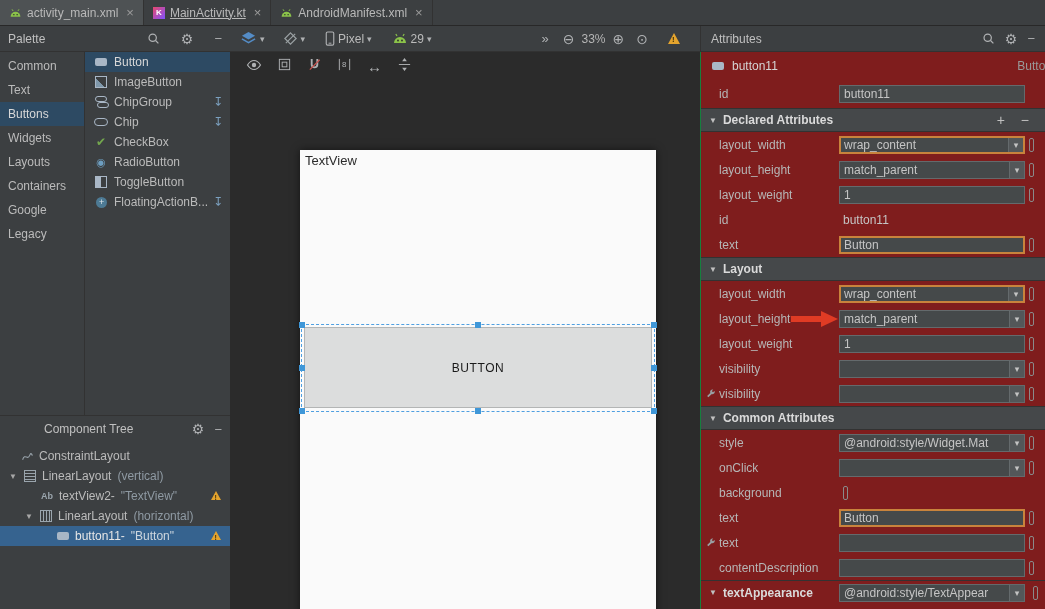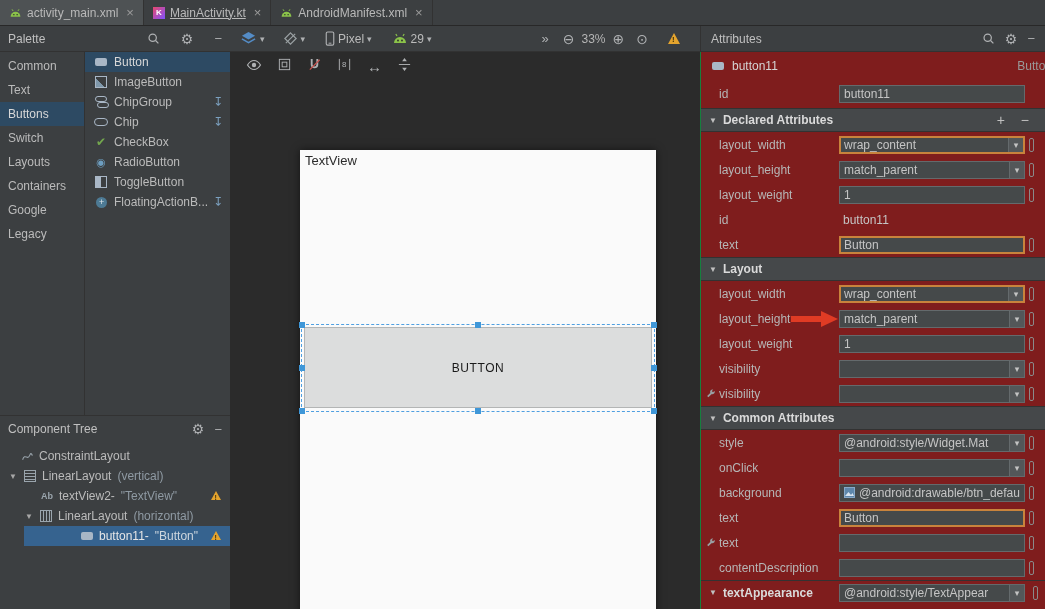--- a/index.html
+++ b/index.html
@@ -79,24 +79,24 @@
   .ic-fab::before { content:""; width:11px; height:11px; border-radius:50%; background:#4d7a94; }
   .ic-fab::after { content:"+"; position:absolute; color:#dfe6ea; font-size:9px; top:2px; left:5px; }
   .ic-ll-v::before { content:""; width:10px; height:10px; border:1px solid #9aa5ad;
         background:repeating-linear-gradient(180deg,transparent 0 2px,#9aa5ad 2px 3px); }
   .ic-ll-h::before { content:""; width:10px; height:10px; border:1px solid #9aa5ad;
         background:repeating-linear-gradient(90deg,transparent 0 2px,#9aa5ad 2px 3px); }
   .ic-ab { font-size:9px; font-weight:bold; color:#9aa5ad; }
 
   
   .tree { position:absolute; top:415px; left:0; width:230px; bottom:0; border-top:1px solid #323232; background:#3c3f41; }
-  .tree-header { height:26px; display:flex; align-items:center; gap:10px; padding:0 8px; }
+  .tree-header { height:26px; display:flex; align-items:center; gap:10px; padding:0 8px;margin-left:36px; }
   .tree-rows { padding-top:4px; }
   .tree-row { height:20px; display:flex; align-items:center; gap:5px; position:relative; cursor:default; }
-  .tree-row.selected { background:#36638f; color:#e6e6e6;margin-left:24px; }
+  .tree-row.selected { background:#36638f; color:#e6e6e6; }
   .tree-row .sfx { color:#8f9aa3; margin-left:1px; }
   .tree-row.selected .sfx { color:#cdd6de; }
   .tree-row .warn { position:absolute; right:9px; top:5px; }
   .exp { font-size:8px; color:#a7a7a7; width:10px; text-align:center; }
   .pl-20 { padding-left:20px; } .pl-8 { padding-left:8px; } .pl-40 { padding-left:40px; }
   .pl-24 { padding-left:24px; } .pl-56 { padding-left:56px; }
 
   
   .design { position:absolute; top:52px; left:230px; width:470px; bottom:0; background:#2b2b2b; overflow:hidden; }
   .design-toolbar { height:28px; display:flex; align-items:center; gap:15px; padding-left:16px; }
@@ -240,21 +240,21 @@
     <span class="icon-glyph" style="font-size:14px">⚙</span>
     <span class="icon-glyph" style="font-size:13px">−</span>
   </div>
 </div>
 
 <div class="palette">
   <div class="pal-cats">
     <div class="pal-cat">Common</div>
     <div class="pal-cat">Text</div>
     <div class="pal-cat selected">Buttons</div>
-    <div class="pal-cat">Switch</div>
+    <div class="pal-cat">Widgets</div>
     <div class="pal-cat">Layouts</div>
     <div class="pal-cat">Containers</div>
     <div class="pal-cat">Google</div>
     <div class="pal-cat">Legacy</div>
   </div>
   <div class="pal-items">
     <div class="pal-item selected">
       <span class="pi ic-button"></span>
       <span>Button</span>
     </div>
@@ -502,27 +502,20 @@
   <div class="attr-row">
     <span class="attr-label">onClick</span>
     <span class="attr-field">
       <span></span>
       <span class="dd">▾</span>
     </span>
     <span class="flag"></span>
   </div>
   <div class="attr-row">
     <span class="attr-label">background</span>
-    <span class="attr-field">
-      <svg width="11" height="11" viewBox="0 0 11 11" style="flex-shrink:0">
-          <rect x="0.5" y="0.5" width="10" height="10" fill="#5e87ab" stroke="#88a9c8"></rect>
-          <path d="M1 9 4.5 5 7 8l1.5-2L10 9z" fill="#d8e4ef"></path>
-        </svg>
-      <span>@android:drawable/btn_defau</span>
-    </span>
     <span class="flag"></span>
   </div>
   <div class="attr-row">
     <span class="attr-label">text</span>
     <span class="attr-field highlight">
       <span>Button</span>
     </span>
     <span class="flag"></span>
   </div>
   <div class="attr-row">

